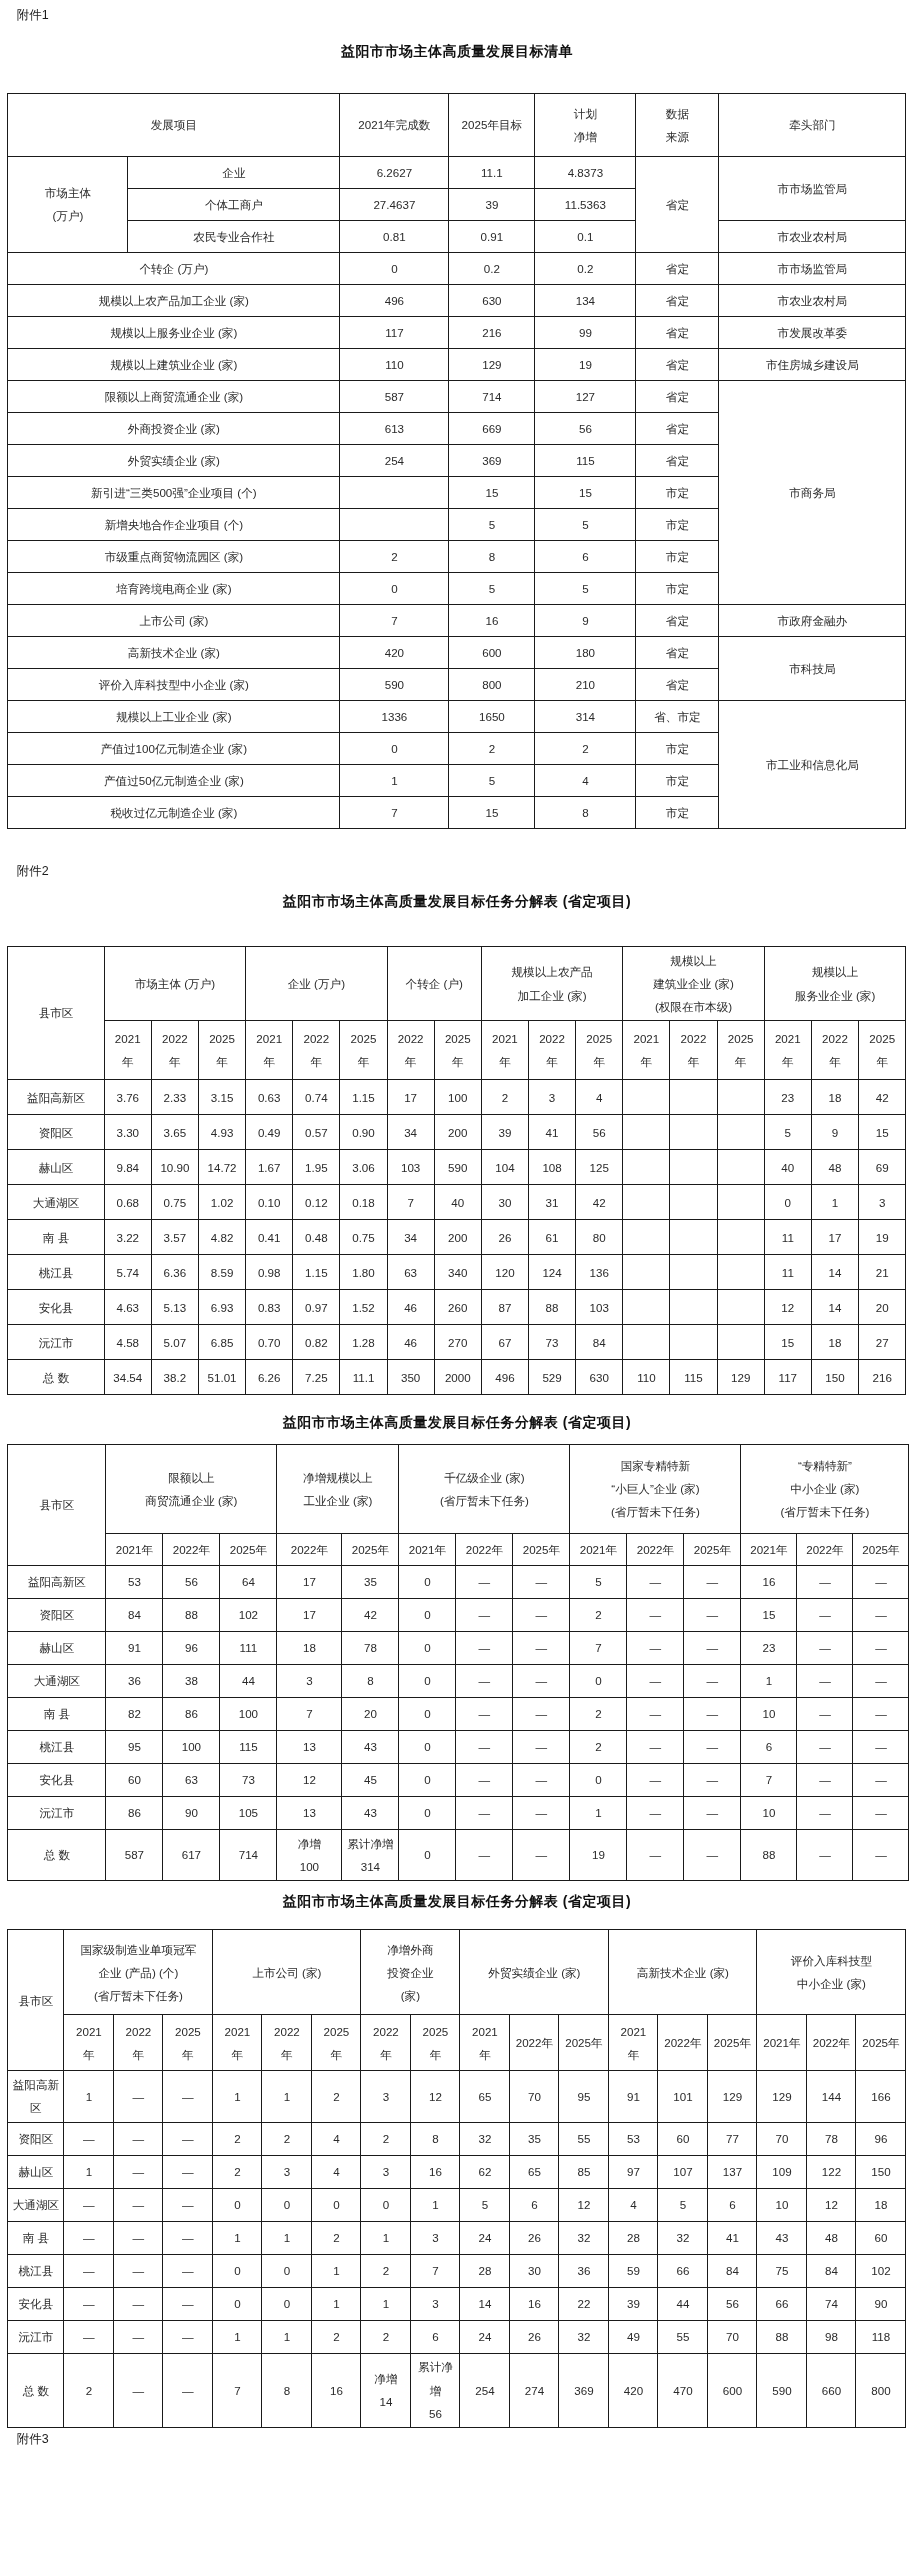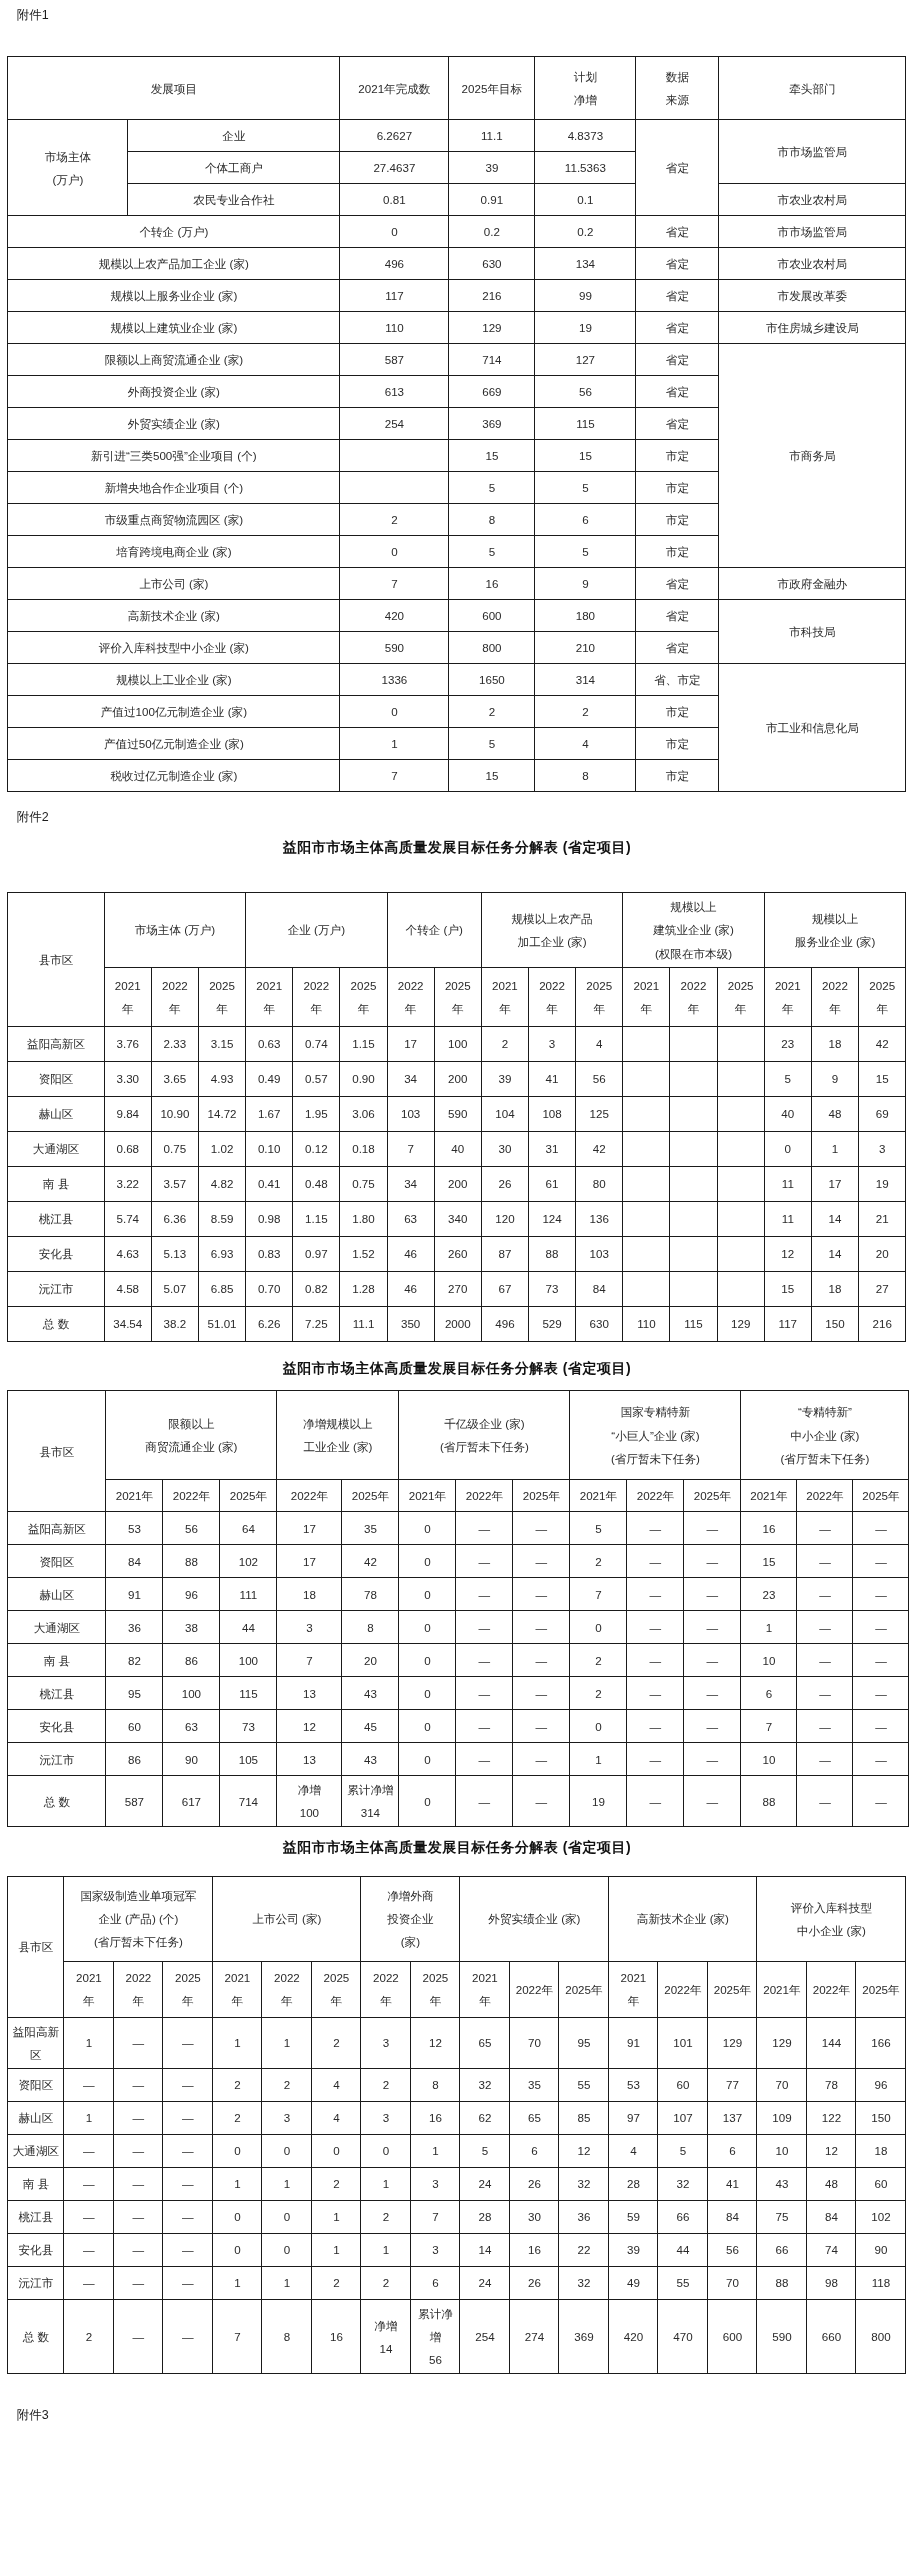--- a/index.html
+++ b/index.html
@@ -10,28 +10,28 @@
     color:var(--text-color,#2a2a2a);
   }
   .page { padding:7.4px 6.5px 13px 7.4px; }
   .att-label { font-size:12.5px; margin-left:9.3px; color:#1d1d1d; }
   .doc-title {
     text-align:center; font-weight:bold; font-size:14px; color:#111;
     letter-spacing:0.5px;
   }
   .title1 { margin-top:18.5px; }
   .t1 { margin-top:32px; }
-  .att2 { margin-top:17px; }
+  .att2 { margin-top:34px; }
   .title2 { margin-top:13px; }
   .t2 { margin-top:35px; }
   .title3 { margin-top:18.5px; }
   .t3 { margin-top:12px; }
   .title4 { margin-top:12px; }
   .t4 { margin-top:18.5px; }
-  .att3 { margin-top:33px; }
+  .att3 { margin-top:3px; }
   .title5 { margin-top:12px; }
 
   table.doc-table {
     border-collapse:collapse; table-layout:fixed; width:899px;
     border:1.9px solid var(--border-color,#1a1a1a);
   }
   table.doc-table td {
     border:0.9px solid var(--border-color,#1a1a1a);
     text-align:center; vertical-align:middle;
     font-size:11.6px; line-height:2;
@@ -50,20 +50,21 @@
   .t4 tbody tr { height:33px; }
   .t4 tbody tr.hrow-0 { height:85px; }
   .t4 tbody tr.hrow-1 { height:56px; }
 </style>
 </head>
 <body>
 
 <div class="page">
 
   <div class="att-label">附件1</div>
+  <div class="doc-title title1">益阳市市场主体高质量发展目标清单</div>
 
   <table class="doc-table t1">
     <colgroup>
       <col style="width:120px">
         <col style="width:212px">
         <col style="width:109px">
       <col style="width:86px">
         <col style="width:101px">
         <col style="width:83px">
         <col style="width:187px">

